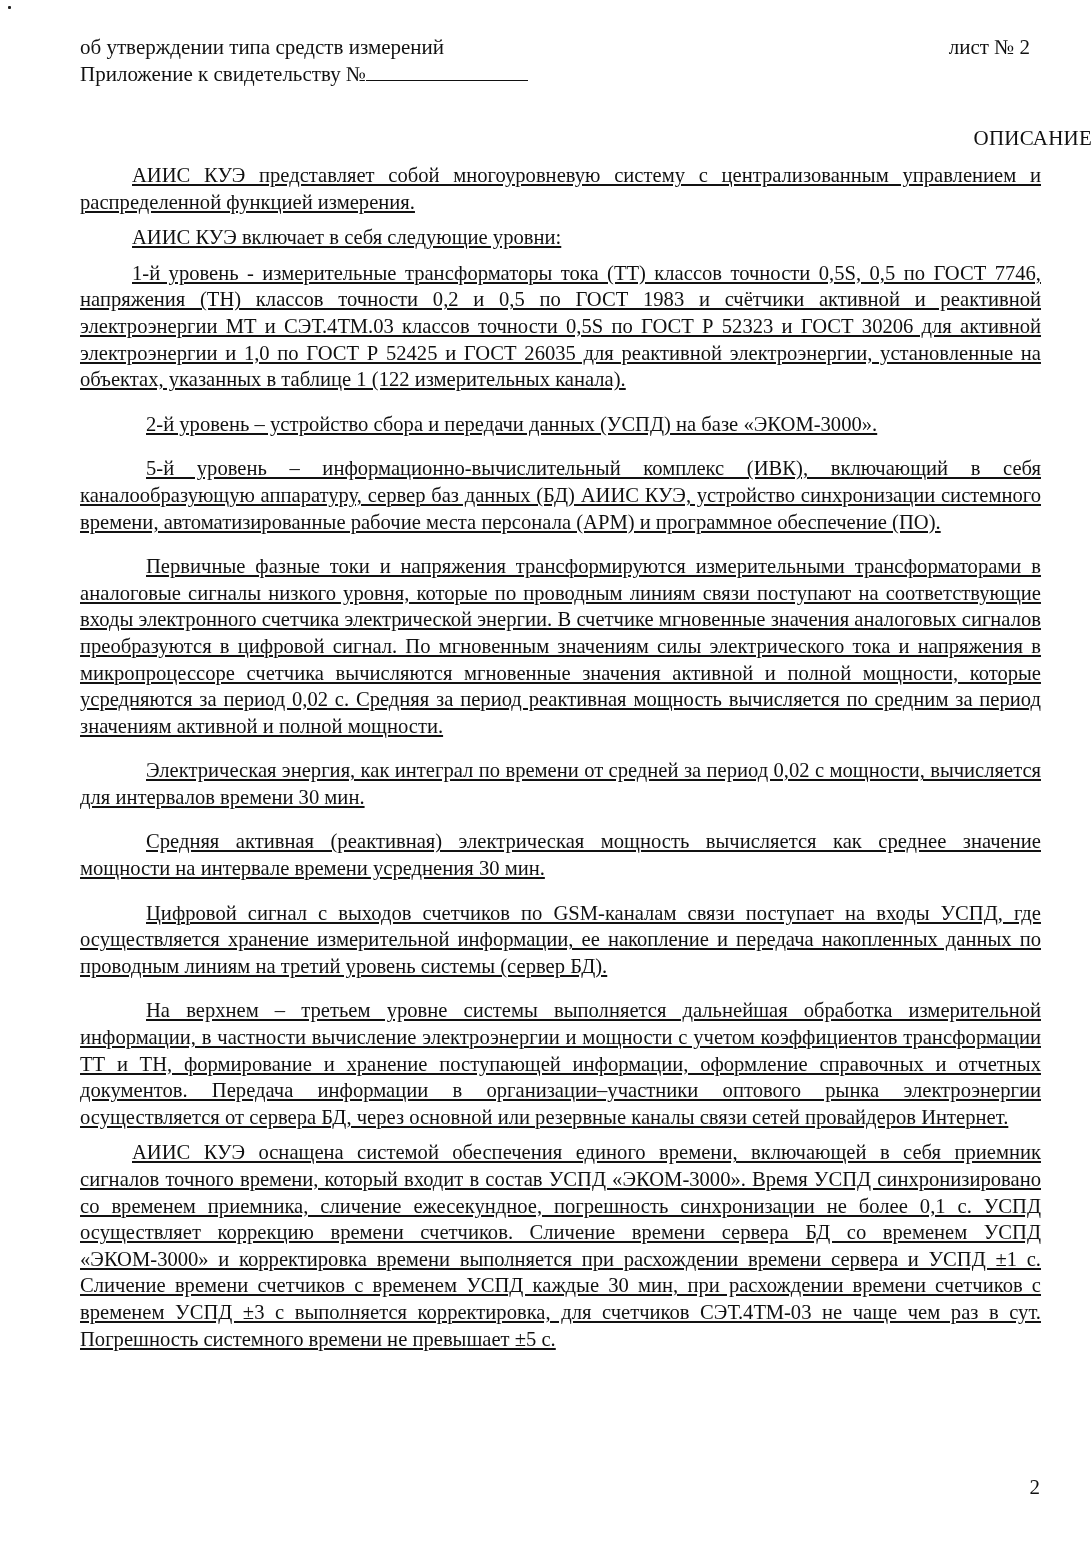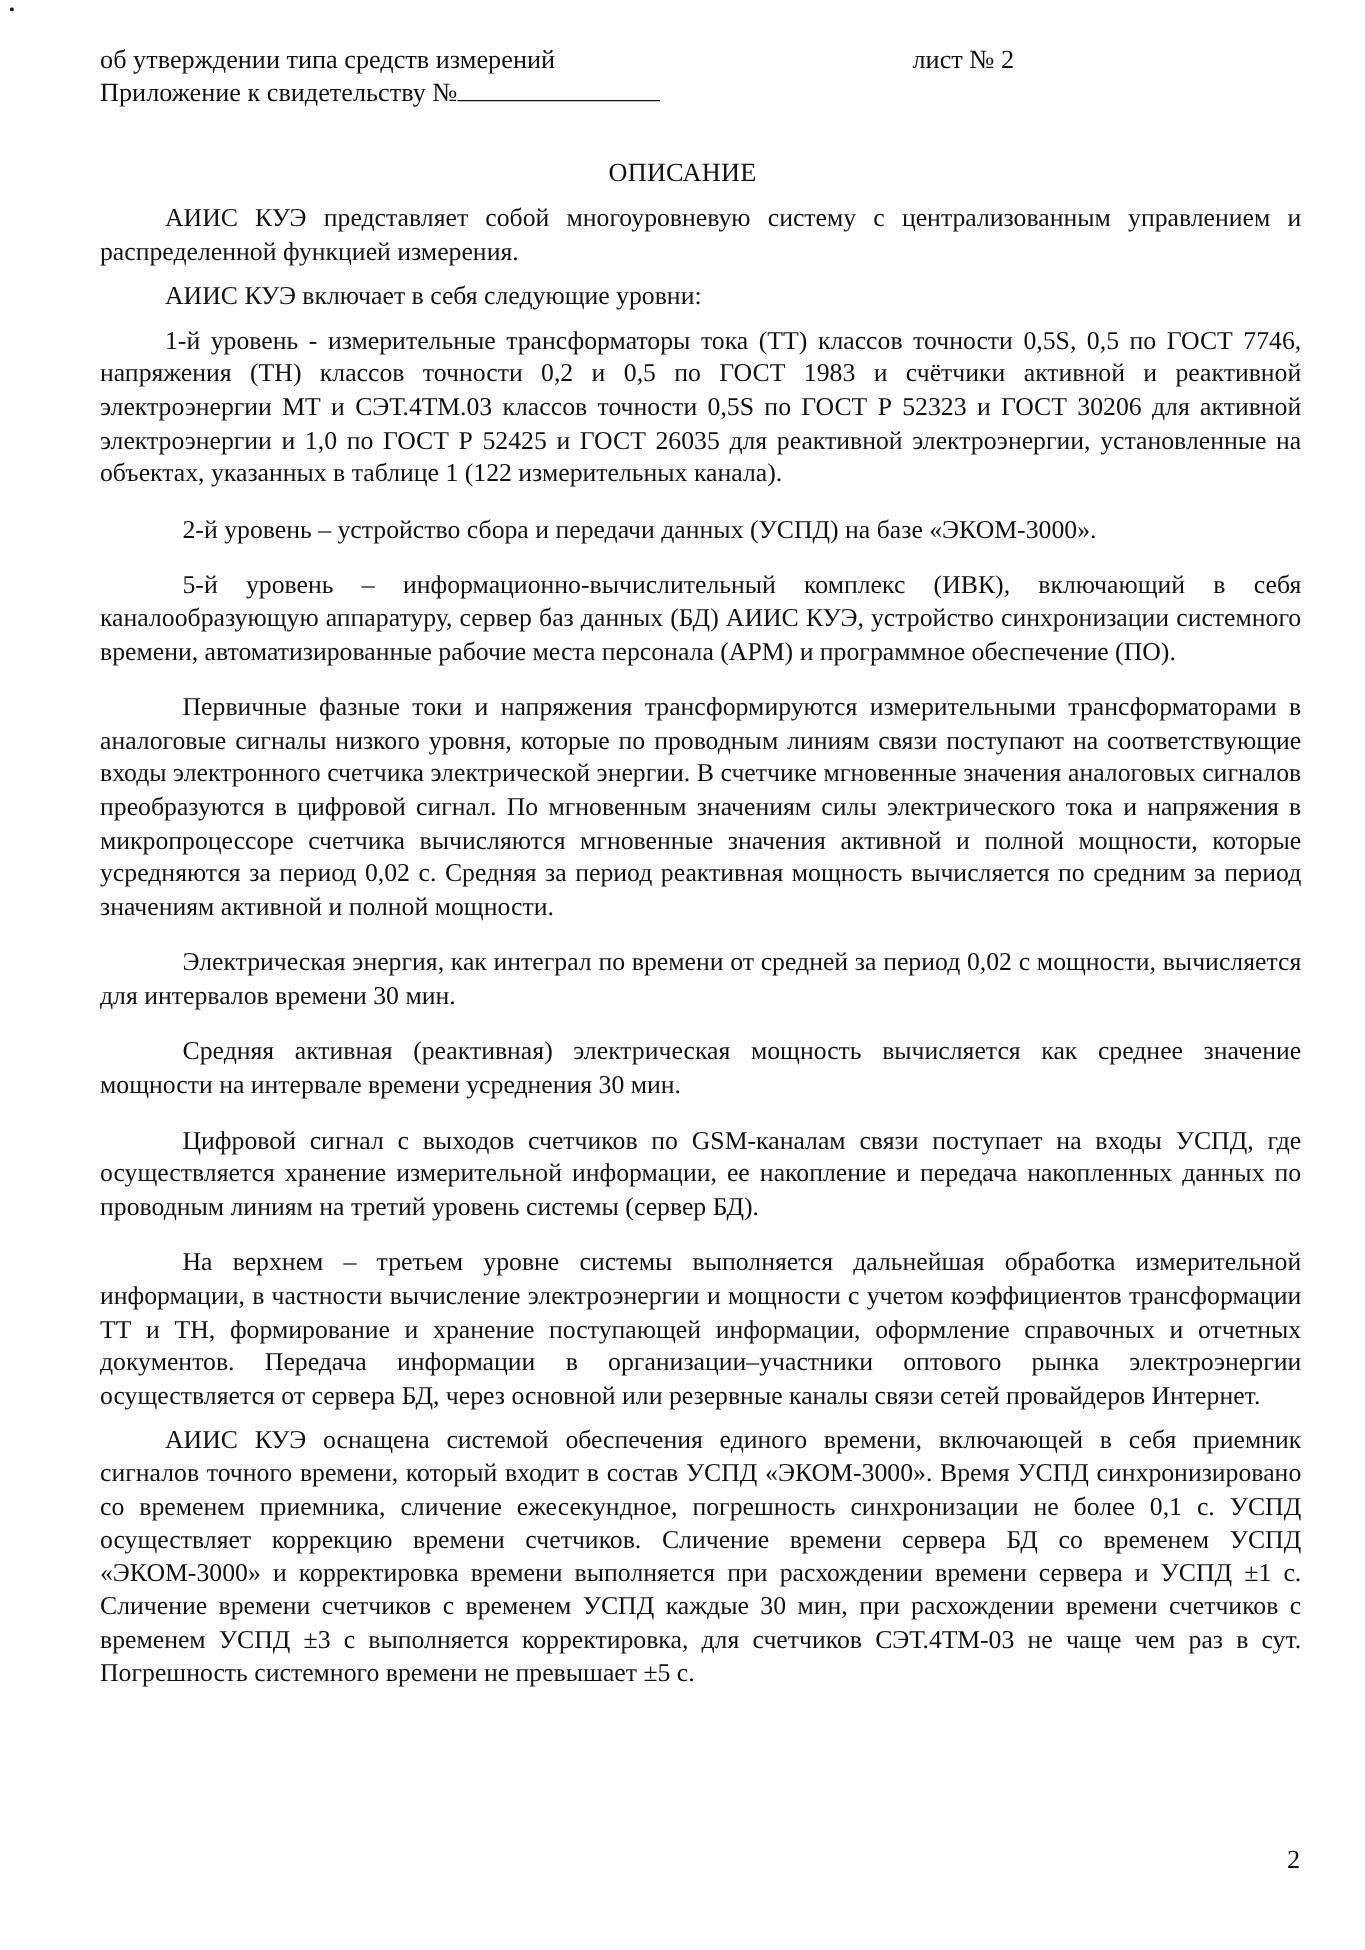--- a/index.html
+++ b/index.html
@@ -26,52 +26,53 @@
     }
     .header {
       position: absolute;
       left: 80px;
       top: 34px;
       width: 950px;
       font-size: 21px;
       line-height: 27px;
     }
     .header-left { position: absolute; left: 0; top: 0; width: 600px; }
-    .header-right { position: absolute; right: 0; top: 0; text-align: left; width: 300px; }
+    .header-right { position: absolute; right: 0; top: 0; text-align: right; width: 300px; }
     .header-line { display: block; white-space: nowrap; }
     .blank {
       display: inline-block;
       width: 162px;
       border-bottom: 1.5px solid #111;
       vertical-align: baseline;
       height: 16px;
     }
     .title {
       position: absolute;
       left: 0;
       width: 1092px;
       top: 125px;
-      text-align: center;
+      text-align: right;
       font-size: 21px;
       line-height: 27px;
       letter-spacing: 0.2px;
     }
     .body-text {
       position: absolute;
       left: 80px;
       top: 162px;
       width: 961px;
       font-size: 20.6px;
       line-height: 26.6px;
     }
     .para {
       margin: 0 0 9px 0;
       text-indent: 52px;
       text-align: justify;
       hyphens: manual;
+      text-decoration: underline;
     }
     .para.indent-wide { text-indent: 66px; margin-top: 18px; }
     .page-number {
       position: absolute;
       right: 52px;
       top: 1474px;
       font-size: 21px;
       line-height: 26px;
     }
   </style>

